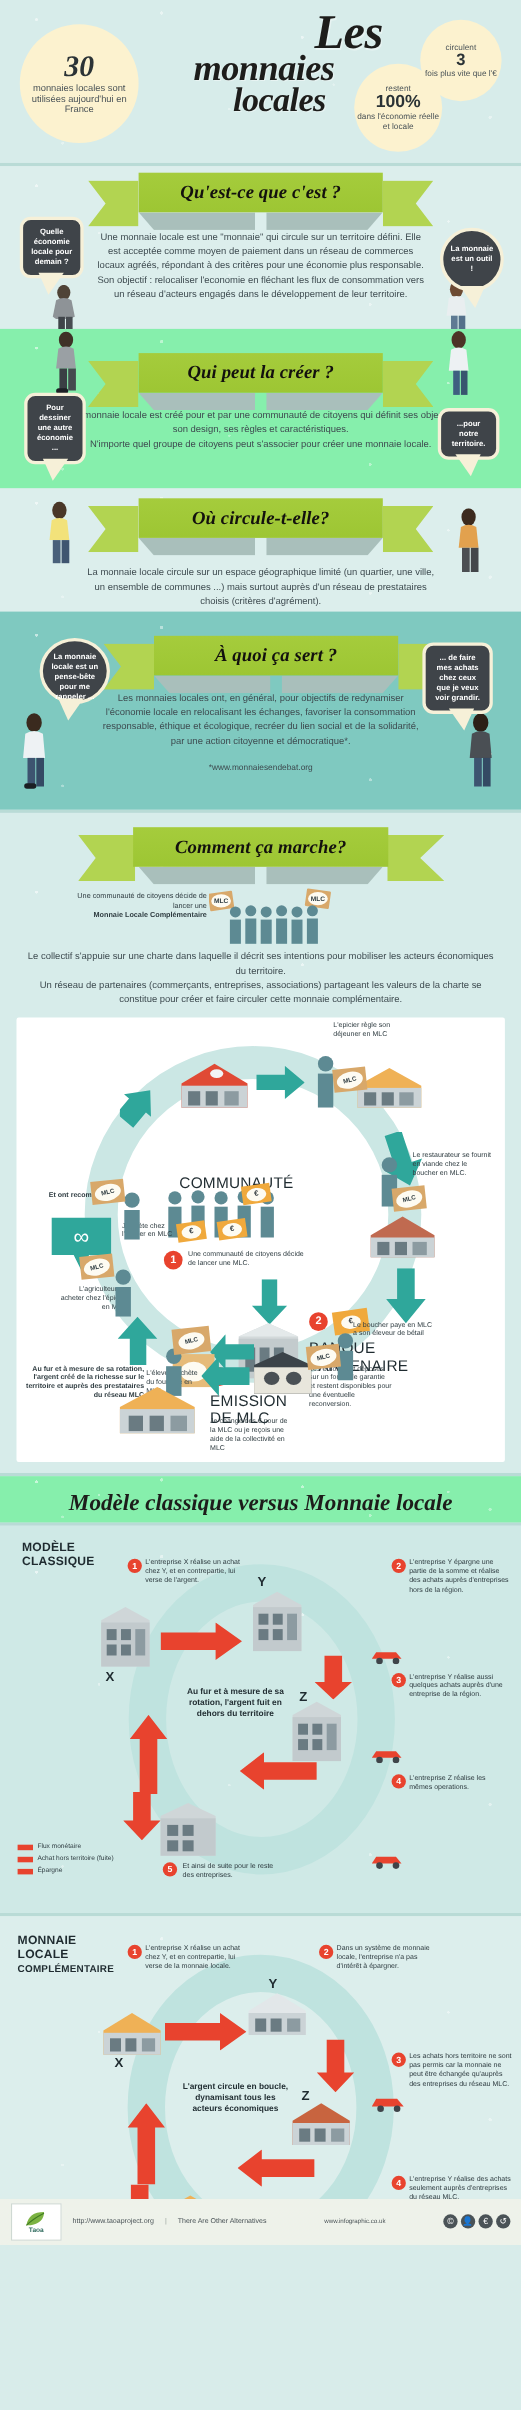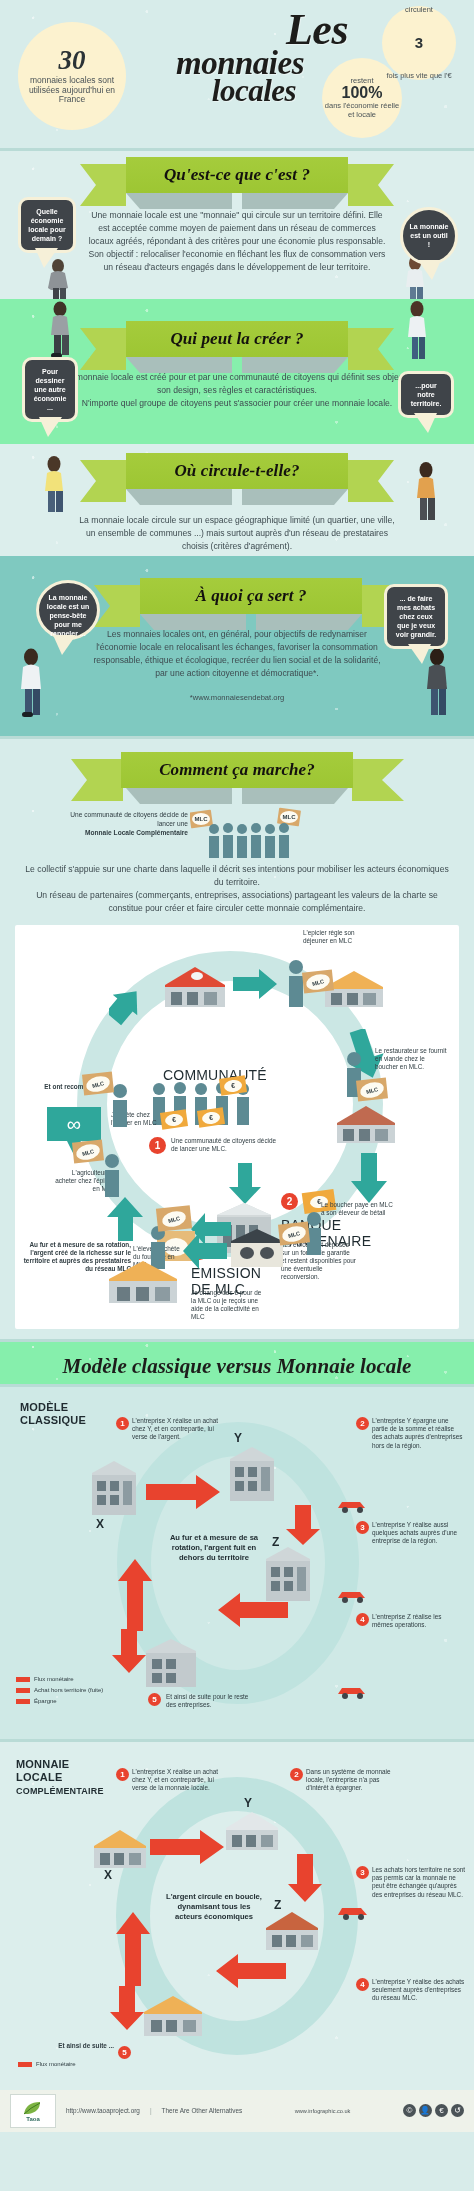--- a/index.html
+++ b/index.html
@@ -54,21 +54,21 @@
   .blob {
     position: absolute; border-radius: 50%;
     background: #fcf2cf; text-align: center;
     display: flex; flex-direction: column; justify-content: center;
     color: #4a5357; line-height: 1.15; z-index: 3;
   }
   .blob.b30 { left: 18px; top: 22px; width: 108px; height: 108px; font-size: 8.5px; }
   .blob.b30 .big { font-family:"Liberation Serif", serif; font-style:italic; font-weight:bold; font-size: 27px; color:#2b3336; line-height:1; margin-bottom:2px;}
   .blob.b100 { left: 322px; top: 58px; width: 80px; height: 80px; font-size: 7.5px; }
   .blob.b100 .big { font-weight: bold; font-size: 16px; color:#2b3336; line-height:1.05; }
-  .blob.b3 { left: 382px; top: 6px; width: 74px; height: 74px; font-size: 7.5px; gap: 21px; }
+  .blob.b3 { left: 382px; top: 18px; width: 74px; height: 74px; font-size: 7.5px; }
   .blob.b3 .big { font-weight: bold; font-size: 15px; color:#2b3336; line-height:1.05; }
 
   
   .ribbon-wrap { position: relative; height: 56px; }
   .ribbon {
     position: absolute; left: 50%; transform: translateX(-50%);
     top: 6px; width: 222px; height: 36px;
     background: linear-gradient(#a5cc3c,#9dc633);
     display: flex; align-items: center; justify-content: center;
     z-index: 3;
@@ -717,21 +717,21 @@
       </div>
       <div class="row">
         <span class="swatch" style="background:#e8432e;"></span>
         <span>Épargne</span>
       </div>
     </div>
   </div>
 
   <div class="divider-line"></div>
 
-  <div class="band bg-pale2 speckle model" style="height:348px;">
+  <div class="band bg-pale2 speckle model" style="height:257px;">
     <div class="mlabel" style="left:16px; top:16px;">
       <span>MONNAIE</span><br>
       <span>LOCALE</span><br>
       <span style="font-size:9px;">COMPLÉMENTAIRE</span>
     </div>
 
     <svg style="position:absolute; left:112px; top:26px;" width="250" height="296" viewBox="0 0 250 296">
       <ellipse cx="125" cy="148" rx="104" ry="122" fill="none" stroke="#bfe3df" stroke-width="34"></ellipse>
     </svg>
 

